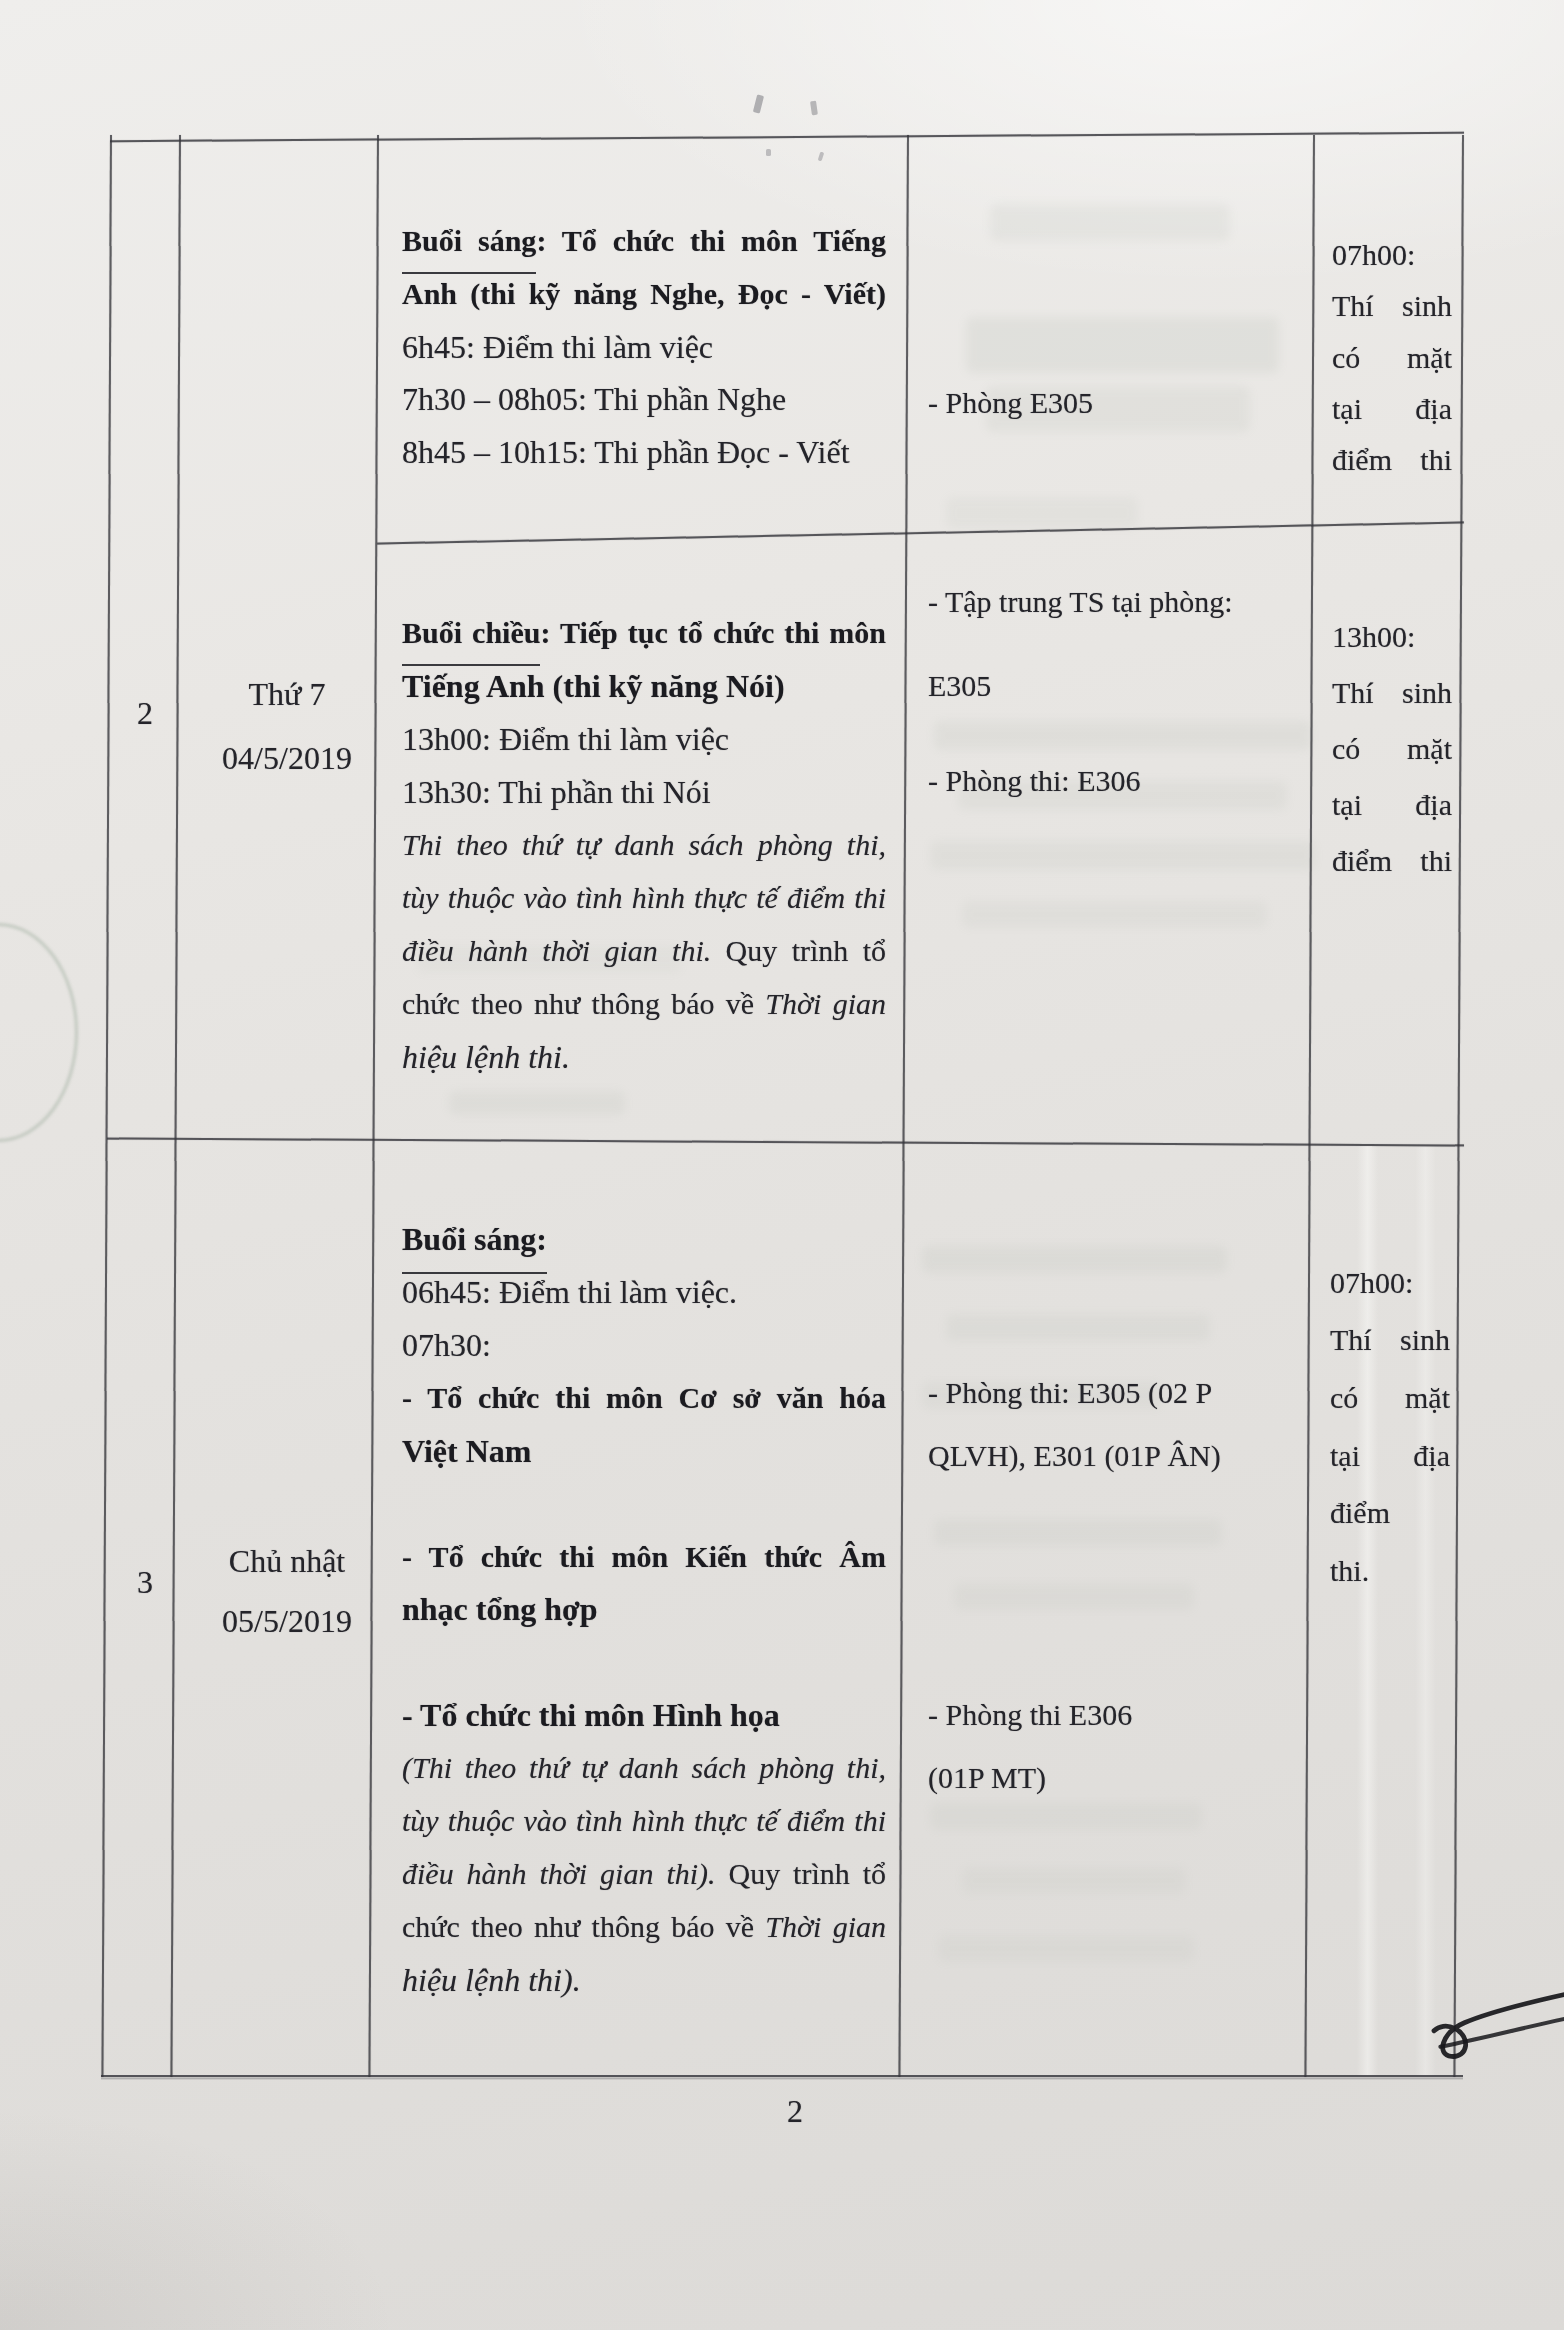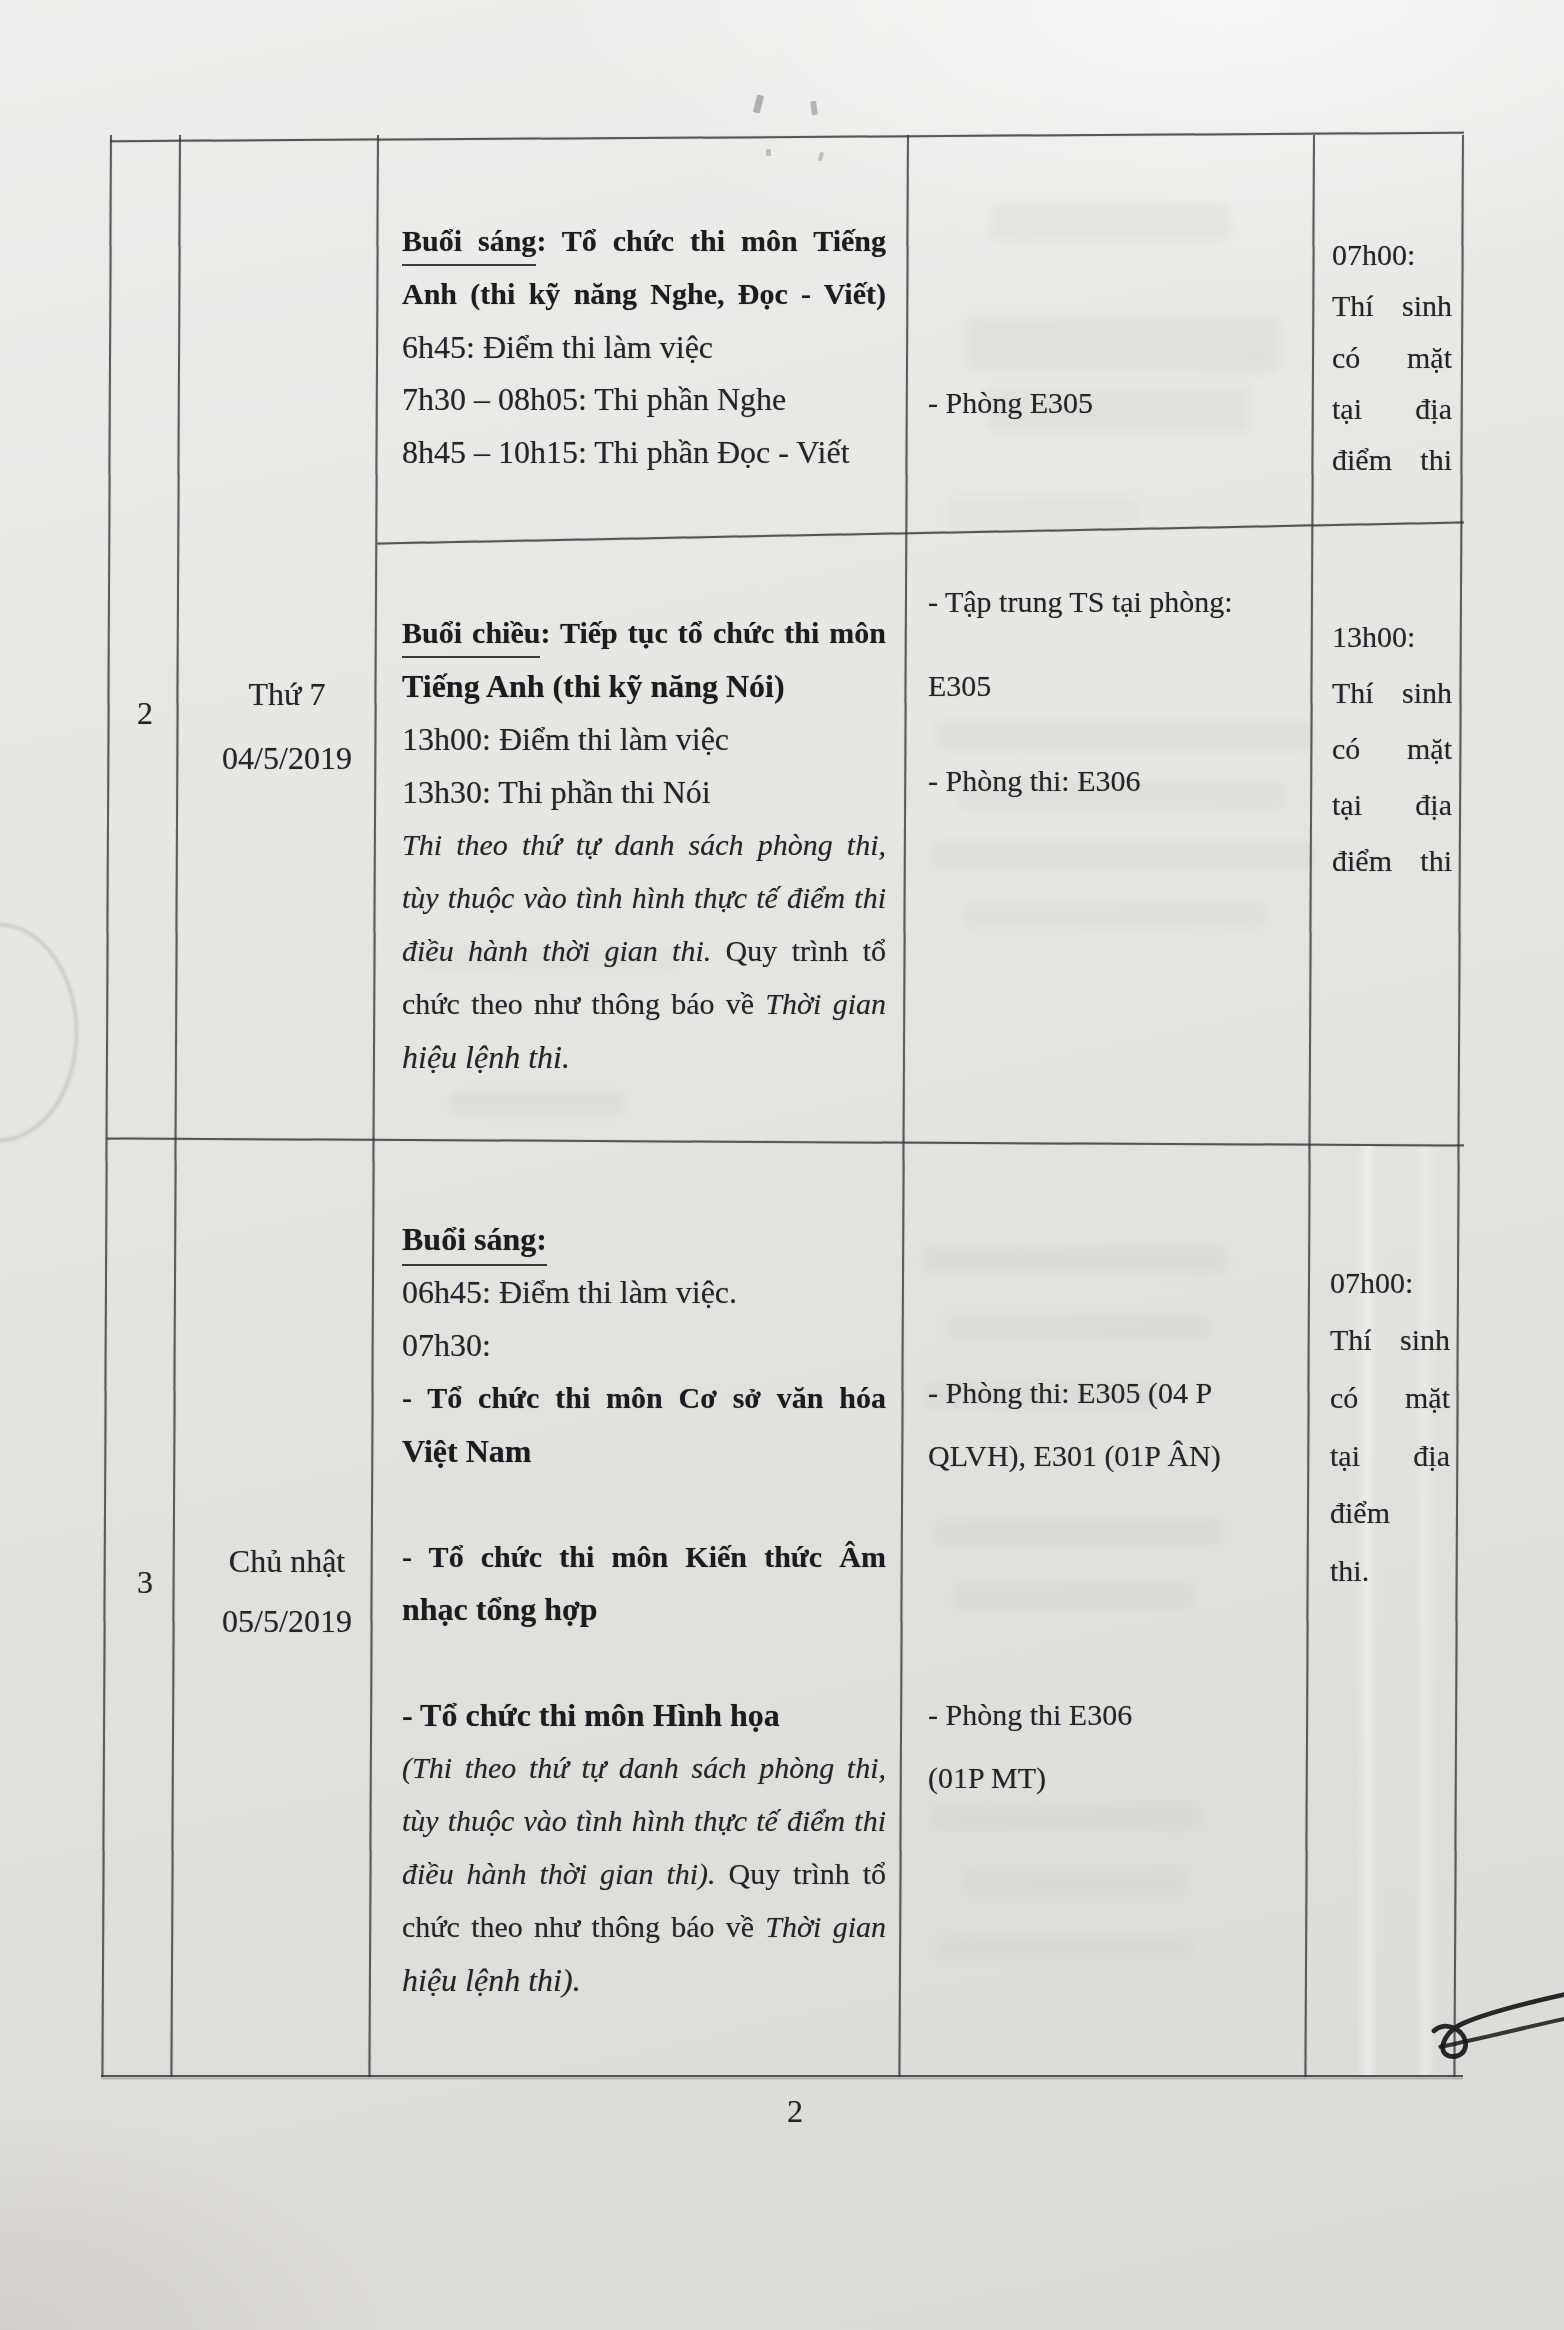--- a/index.html
+++ b/index.html
@@ -13,21 +13,21 @@
   }
   
   .v{position:absolute;width:2.4px;background:rgba(52,52,58,.78);top:135px;height:1942px;
      transform:rotate(.25deg);transform-origin:top center;box-shadow:0 0 0.8px rgba(52,52,58,.5);}
   .h{position:absolute;height:2.4px;background:rgba(52,52,58,.82);box-shadow:0 0 0.8px rgba(52,52,58,.5);}
   
   .t{position:absolute;font-size:32px;line-height:1.18;color:#24242a;white-space:nowrap;
      text-shadow:0 0 1.1px rgba(40,40,46,.42);}
   .b{font-weight:bold;color:#1b1b20;}
   .i{font-style:italic;}
-  .u{border-bottom:2.4px solid rgba(27,27,33,.85);padding-bottom:7px;}
+  .u{border-bottom:2.4px solid rgba(27,27,33,.85);padding-bottom:15px;}
   .jf{width:484px;white-space:normal;text-align:justify;text-align-last:justify;font-size:30px;}
   .jf.i{font-size:30px;}
   .loc{font-size:30px;}
   .tm{width:120px;font-size:30px;margin-left:8px;}
   .j2{display:block;text-align:justify;text-align-last:justify;white-space:normal;}
   .cnum{width:70px;text-align:center;}
   .cdate{width:216px;text-align:center;}
   
   .sm{position:absolute;background:#98a296;border-radius:7.2px;filter:blur(4.8px);}
   .speck{position:absolute;background:#62626a;border-radius:1.6px;}
@@ -126,21 +126,21 @@
   <div class="t b" style="left:402px;top:1433px">Việt Nam</div>
   <div class="t jf b" style="left:402px;top:1539px">- Tổ chức thi môn Kiến thức Âm</div>
   <div class="t b" style="left:402px;top:1591px">nhạc tổng hợp</div>
   <div class="t b" style="left:402px;top:1697px">- Tổ chức thi môn Hình họa</div>
   <div class="t jf i" style="left:402px;top:1750px">(Thi theo thứ tự danh sách phòng thi,</div>
   <div class="t jf i" style="left:402px;top:1803px">tùy thuộc vào tình hình thực tế điểm thi</div>
   <div class="t jf" style="left:402px;top:1856px"><span class="i">điều hành thời gian thi).</span><span> Quy trình tổ</span></div>
   <div class="t jf" style="left:402px;top:1909px"><span>chức theo như thông báo về </span><span class="i">Thời gian</span></div>
   <div class="t i" style="left:402px;top:1962px">hiệu lệnh thi).</div>
 
-  <div class="t loc" style="left:928px;top:1375px">-  Phòng thi: E305 (04 P</div>
+  <div class="t loc" style="left:928px;top:1375px">-  Phòng thi: E305 (02 P</div>
   <div class="t loc" style="left:928px;top:1438px">QLVH), E301  (01P ÂN)</div>
   <div class="t loc" style="left:928px;top:1697px">- Phòng thi  E306</div>
   <div class="t loc" style="left:928px;top:1760px">(01P MT)</div>
 
   <div class="t tm" style="left:1322px;top:1265px">07h00:</div>
   <div class="t tm j2" style="left:1322px;top:1322px">Thí sinh</div>
   <div class="t tm j2" style="left:1322px;top:1380px">có mặt</div>
   <div class="t tm j2" style="left:1322px;top:1438px">tại địa</div>
   <div class="t tm" style="left:1322px;top:1495px">điểm</div>
   <div class="t tm" style="left:1322px;top:1553px">thi.</div>

